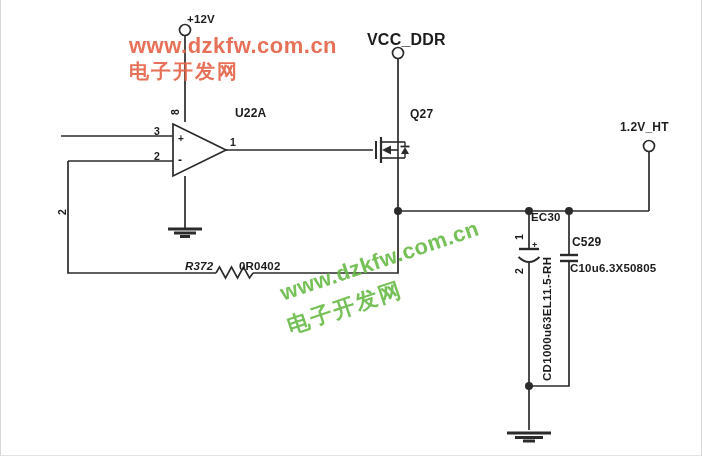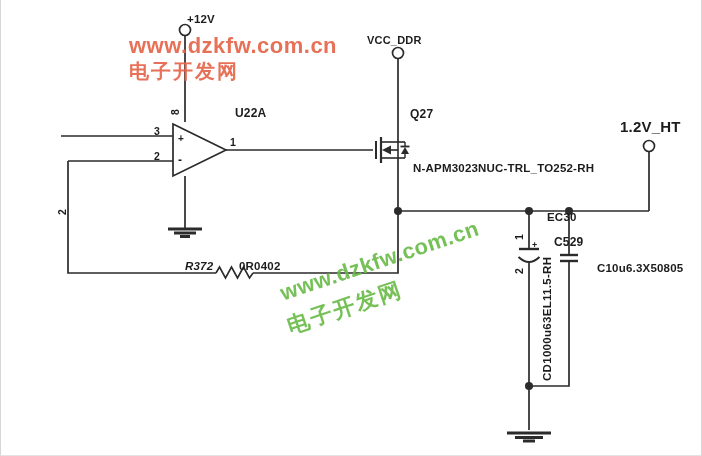--- a/index.html
+++ b/index.html
@@ -117,45 +117,44 @@
 
     <g fill="#2b2b2b" stroke="none">
       <circle cx="397" cy="211" r="4"></circle>
       <circle cx="528" cy="211" r="4"></circle>
       <circle cx="568" cy="211" r="4"></circle>
       <circle cx="528" cy="386" r="4"></circle>
     </g>
   </svg>
 
   <div class="lbl" style="left:168px;top:13px;margin-left:18px;">+12V</div>
-  <div class="lbl" style="left:366px;top:34px;font-size:11px;">VCC_DDR</div>
-  <div class="lbl" style="left:619px;top:121px;font-size:15px;">1.2V_HT</div>
+  <div class="lbl" style="left:366px;top:34px;font-size:16px;">VCC_DDR</div>
+  <div class="lbl" style="left:619px;top:121px;font-size:12px;">1.2V_HT</div>
 
   <div class="lbl" style="left:198px;top:107px;font-size:12px;padding-left:36px;">U22A</div>
   <div class="lbl pin rot" style="left:171px;top:106px;">8</div>
   <div class="lbl pin" style="left:153px;top:125px;">3</div>
   <div class="lbl pin" style="left:153px;top:150px;">2</div>
   <div class="lbl pin" style="left:229px;top:136px;">1</div>
   <div class="sign" style="left:177px;top:133px;font-size:10px;">+</div>
   <div class="sign" style="left:177px;top:153px;font-size:12px;">-</div>
   <div class="lbl pin rot" style="left:58px;top:206px;">2</div>
 
   <div class="lbl" style="left:184px;top:260px;font-style:italic;">R372</div>
   <div class="lbl" style="left:238px;top:260px;text-align:right;">0R0402</div>
 
   <div class="lbl" style="left:409px;top:108px;font-size:12px;">Q27</div>
-  <div class="lbl" style="left:412px;top:162px;">N-APM3023NUC-TRL_TO252-RH</div>
 
-  <div class="lbl" style="left:546px;top:211px;">EC30</div>
+  <div class="lbl" style="left:530px;top:211px;">EC30</div>
   <div class="lbl pin rot" style="left:515px;top:231px;">1</div>
   <div class="sign" style="left:531px;top:240px;font-size:9px;">+</div>
   <div class="lbl pin rot" style="left:515px;top:265px;">2</div>
   <div class="vert-part">CD1000u63EL11.5-RH</div>
 
-  <div class="lbl" style="left:553px;top:236px;font-size:12px;">C529</div>
-  <div class="lbl" style="left:596px;top:262px;">C10u6.3X50805</div>
+  <div class="lbl" style="left:571px;top:236px;font-size:12px;">C529</div>
+  <div class="lbl" style="left:569px;top:262px;">C10u6.3X50805</div>
 
   <div class="wm-red wm-red-url">www.dzkfw.com.cn</div>
   <div class="wm-red wm-red-site">电子开发网</div>
   <div class="wm-green wm-green-url">www.dzkfw.com.cn</div>
   <div class="wm-green wm-green-site">电子开发网</div>
 
 </div>
 
 </body></html>

